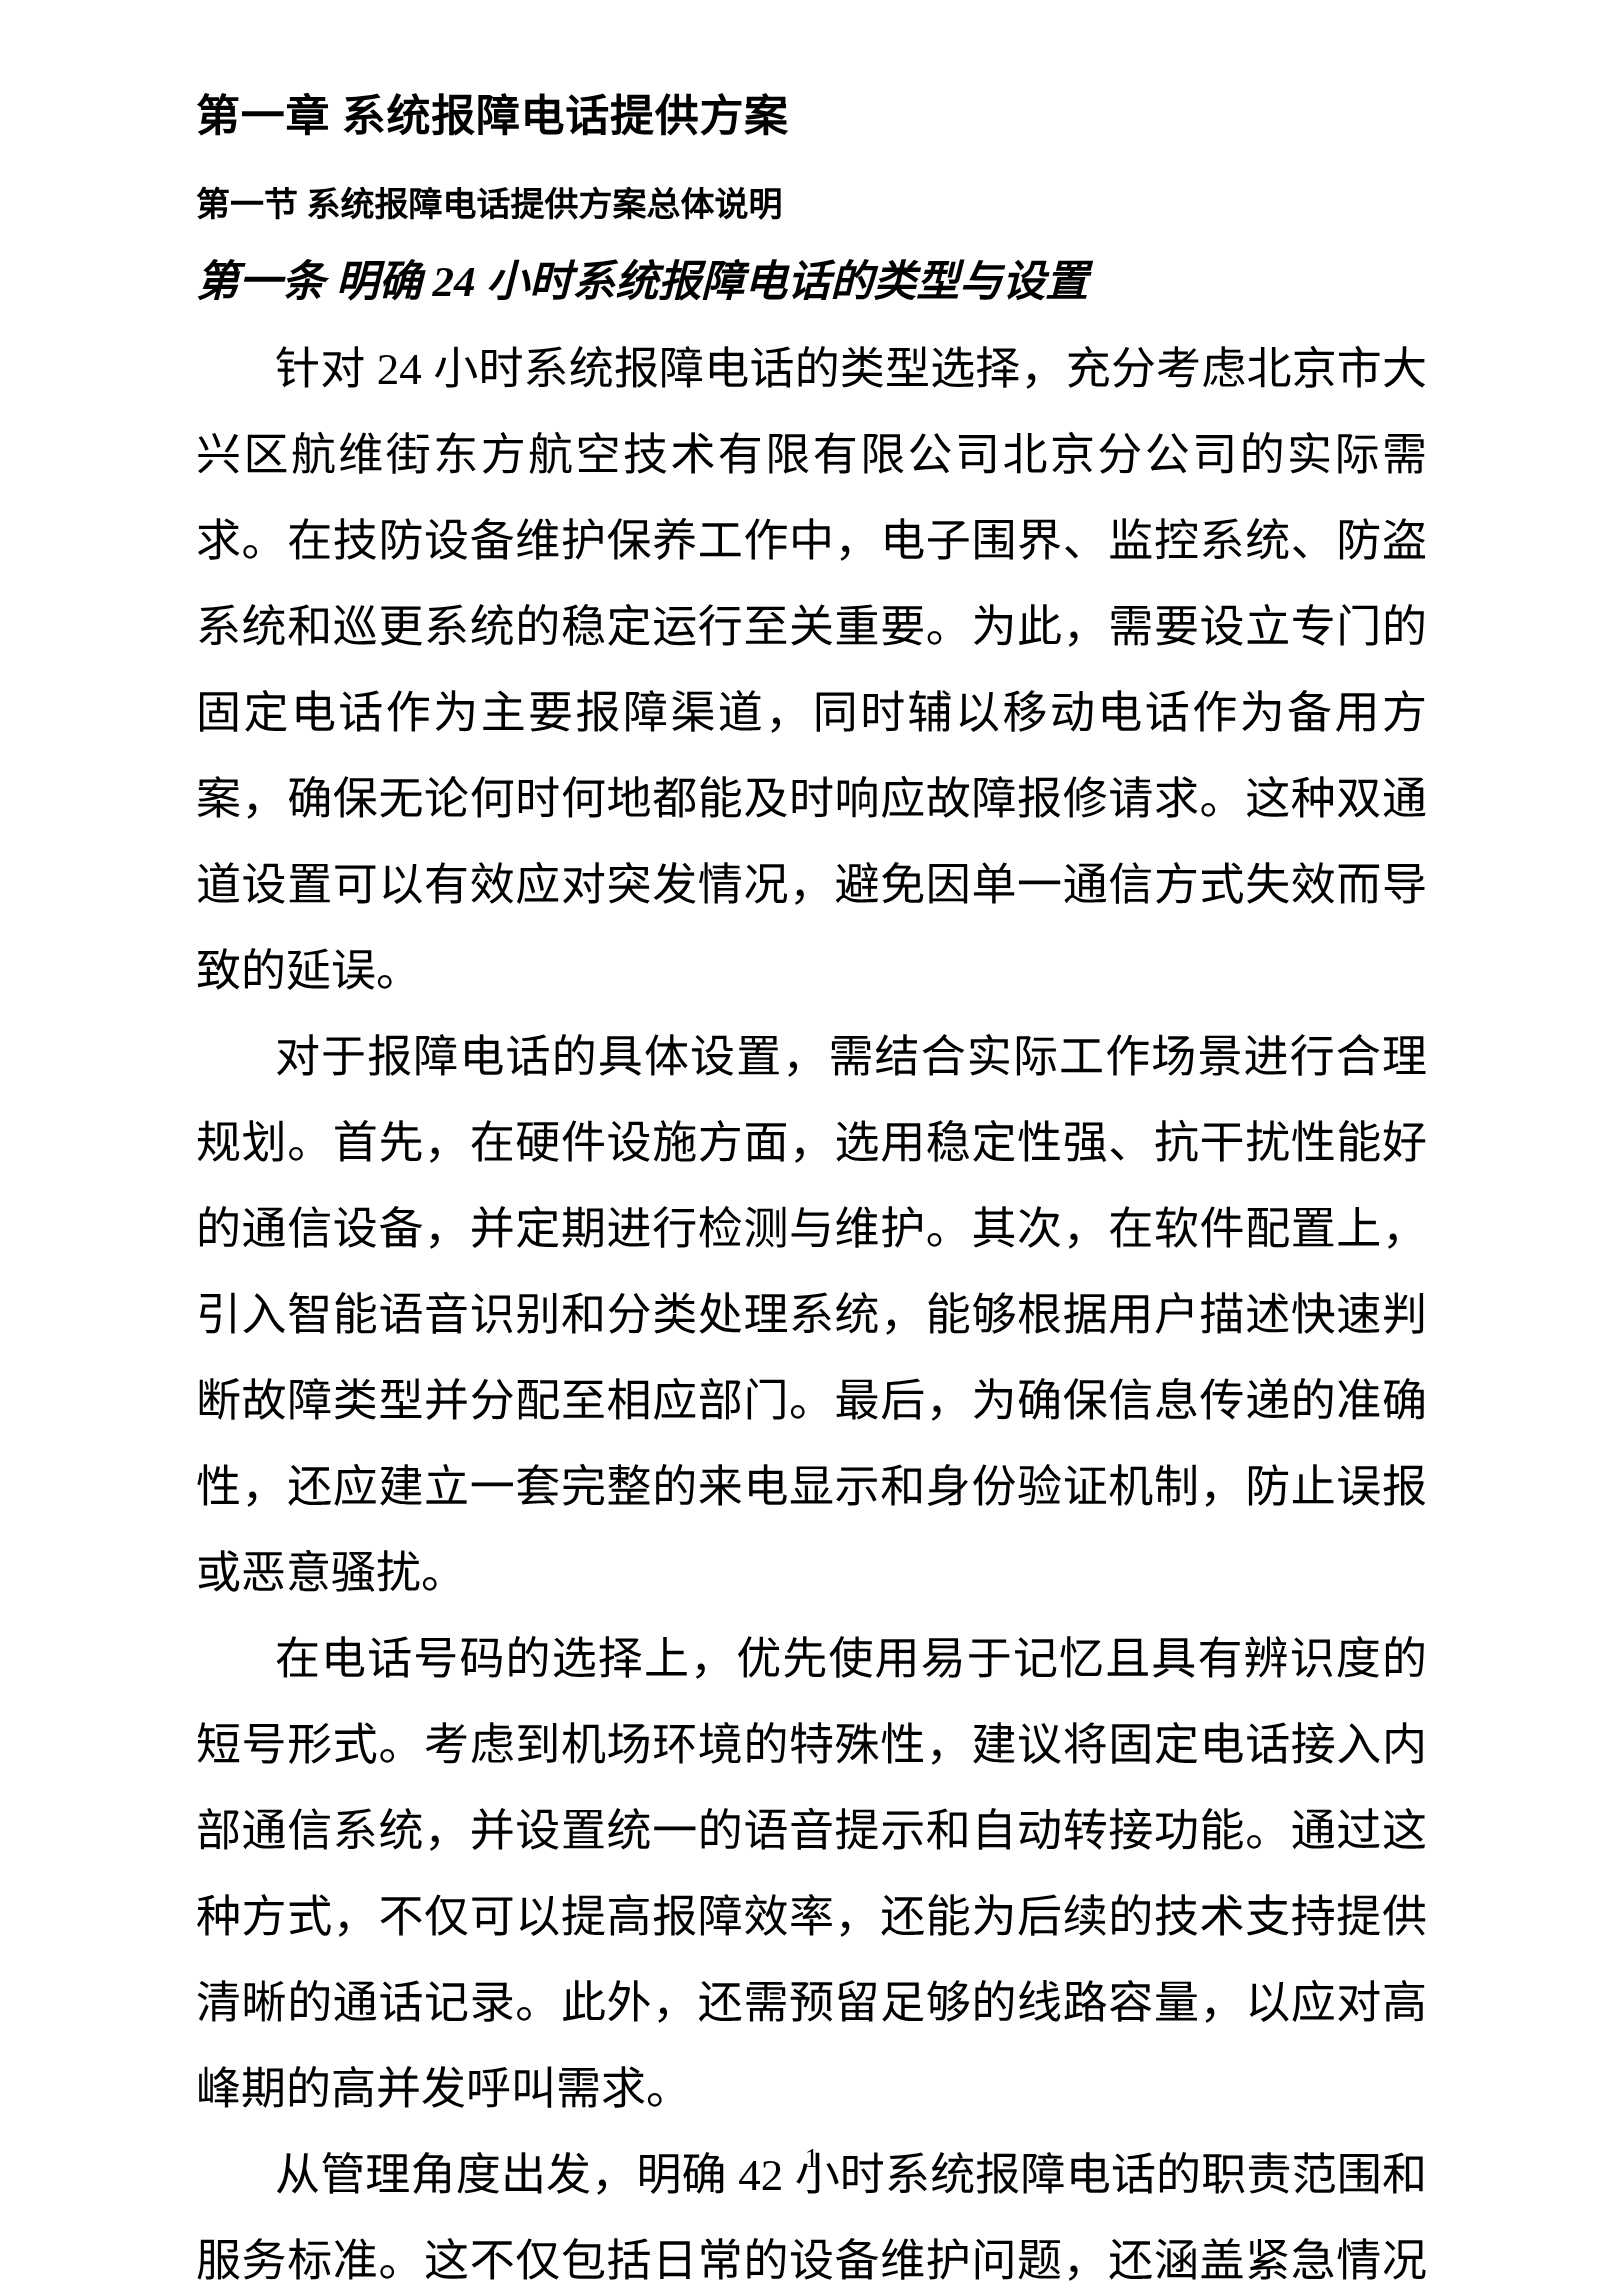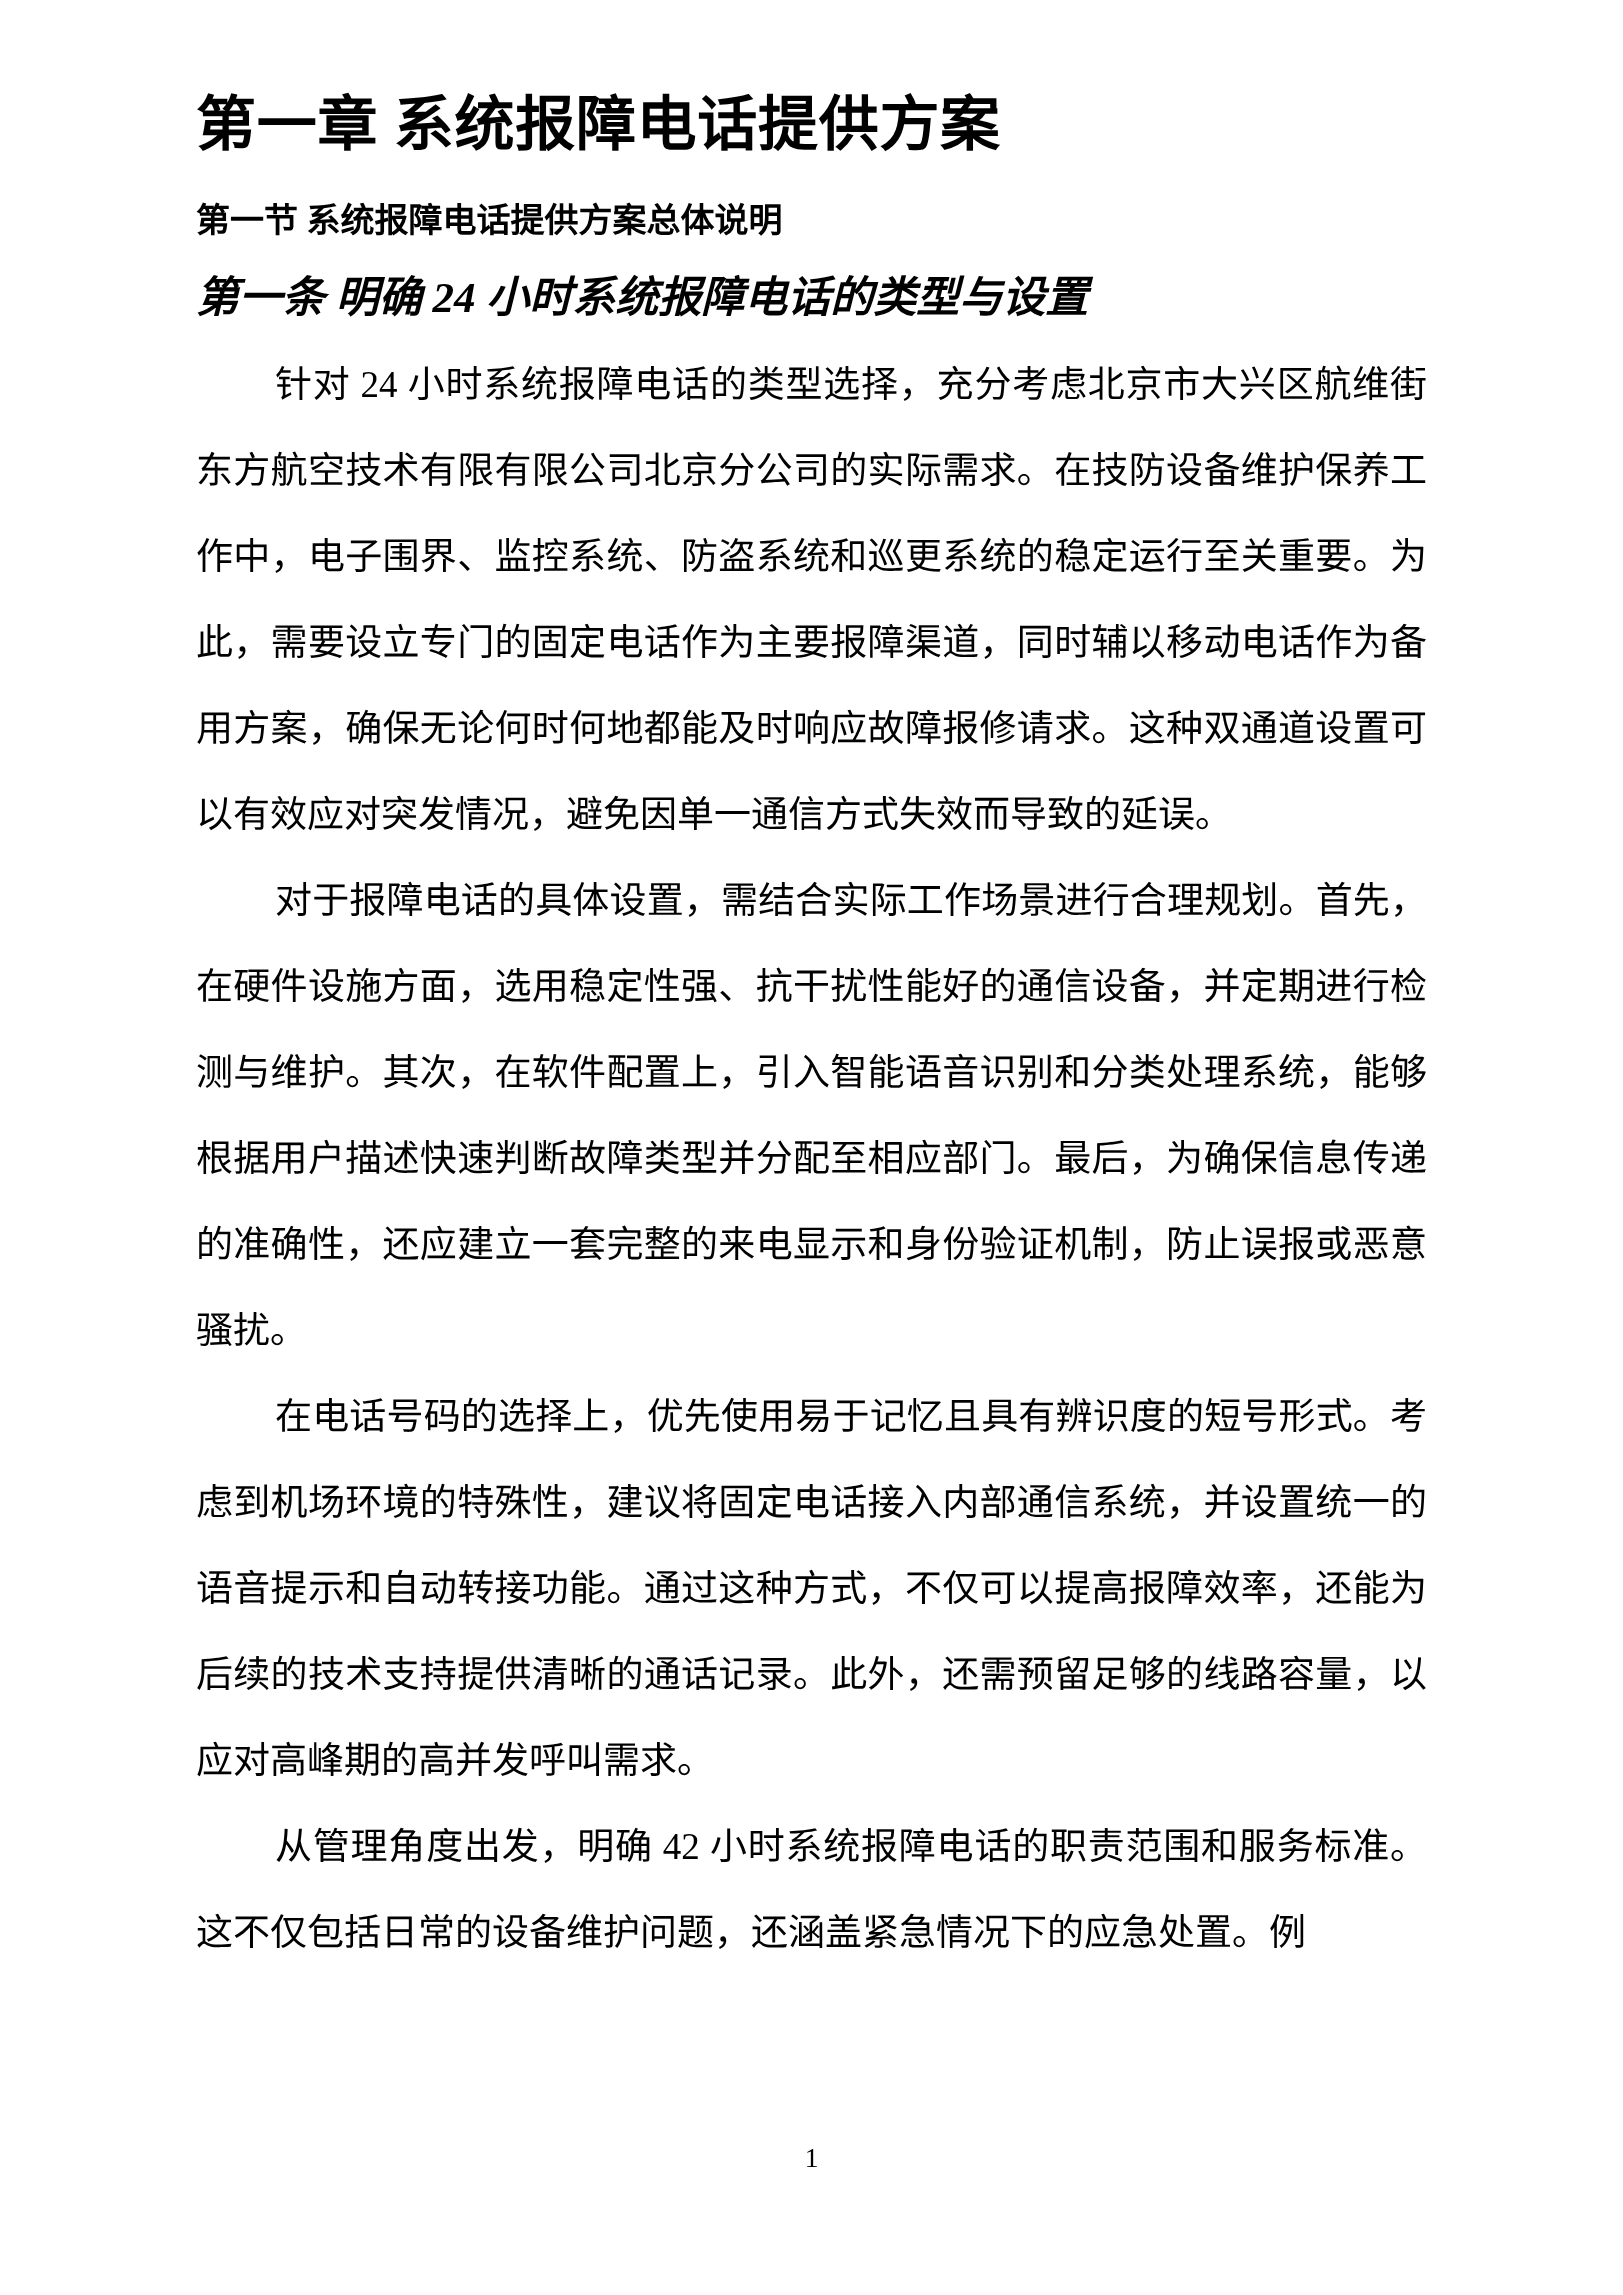--- a/index.html
+++ b/index.html
@@ -13,41 +13,41 @@
     height: 2295px;
     margin: 0 auto;
     background: #ffffff;
     box-sizing: border-box;
     padding: 95px 196px 0 196px;
     font-family: "Liberation Serif", "DejaVu Serif", serif;
     color: #000000;
     overflow: hidden;
   }
   .chapter-title {
-    font-size: 60px;
+    font-size: 44px;
     line-height: 1.0;
     font-weight: bold;
     margin: 0 0 49px 0;
     letter-spacing: 0.7px;
   }
   .section-title {
     font-size: 34px;
     line-height: 1.0;
     font-weight: bold;
     margin: 0 0 38px 0;
   }
   .clause-title {
     font-size: 43px;
     line-height: 1.0;
     font-weight: bold;
     margin: 0 0 23px 0;
     font-style: italic;
   }
   .body-text p {
-    font-size: 37px;
+    font-size: 45px;
     line-height: 86px;
     margin: 0;
     text-align: justify;
     text-indent: 79px;
     word-break: break-all;
   }
   .page-footer {
     position: absolute;
     left: 0;
     right: 0;

